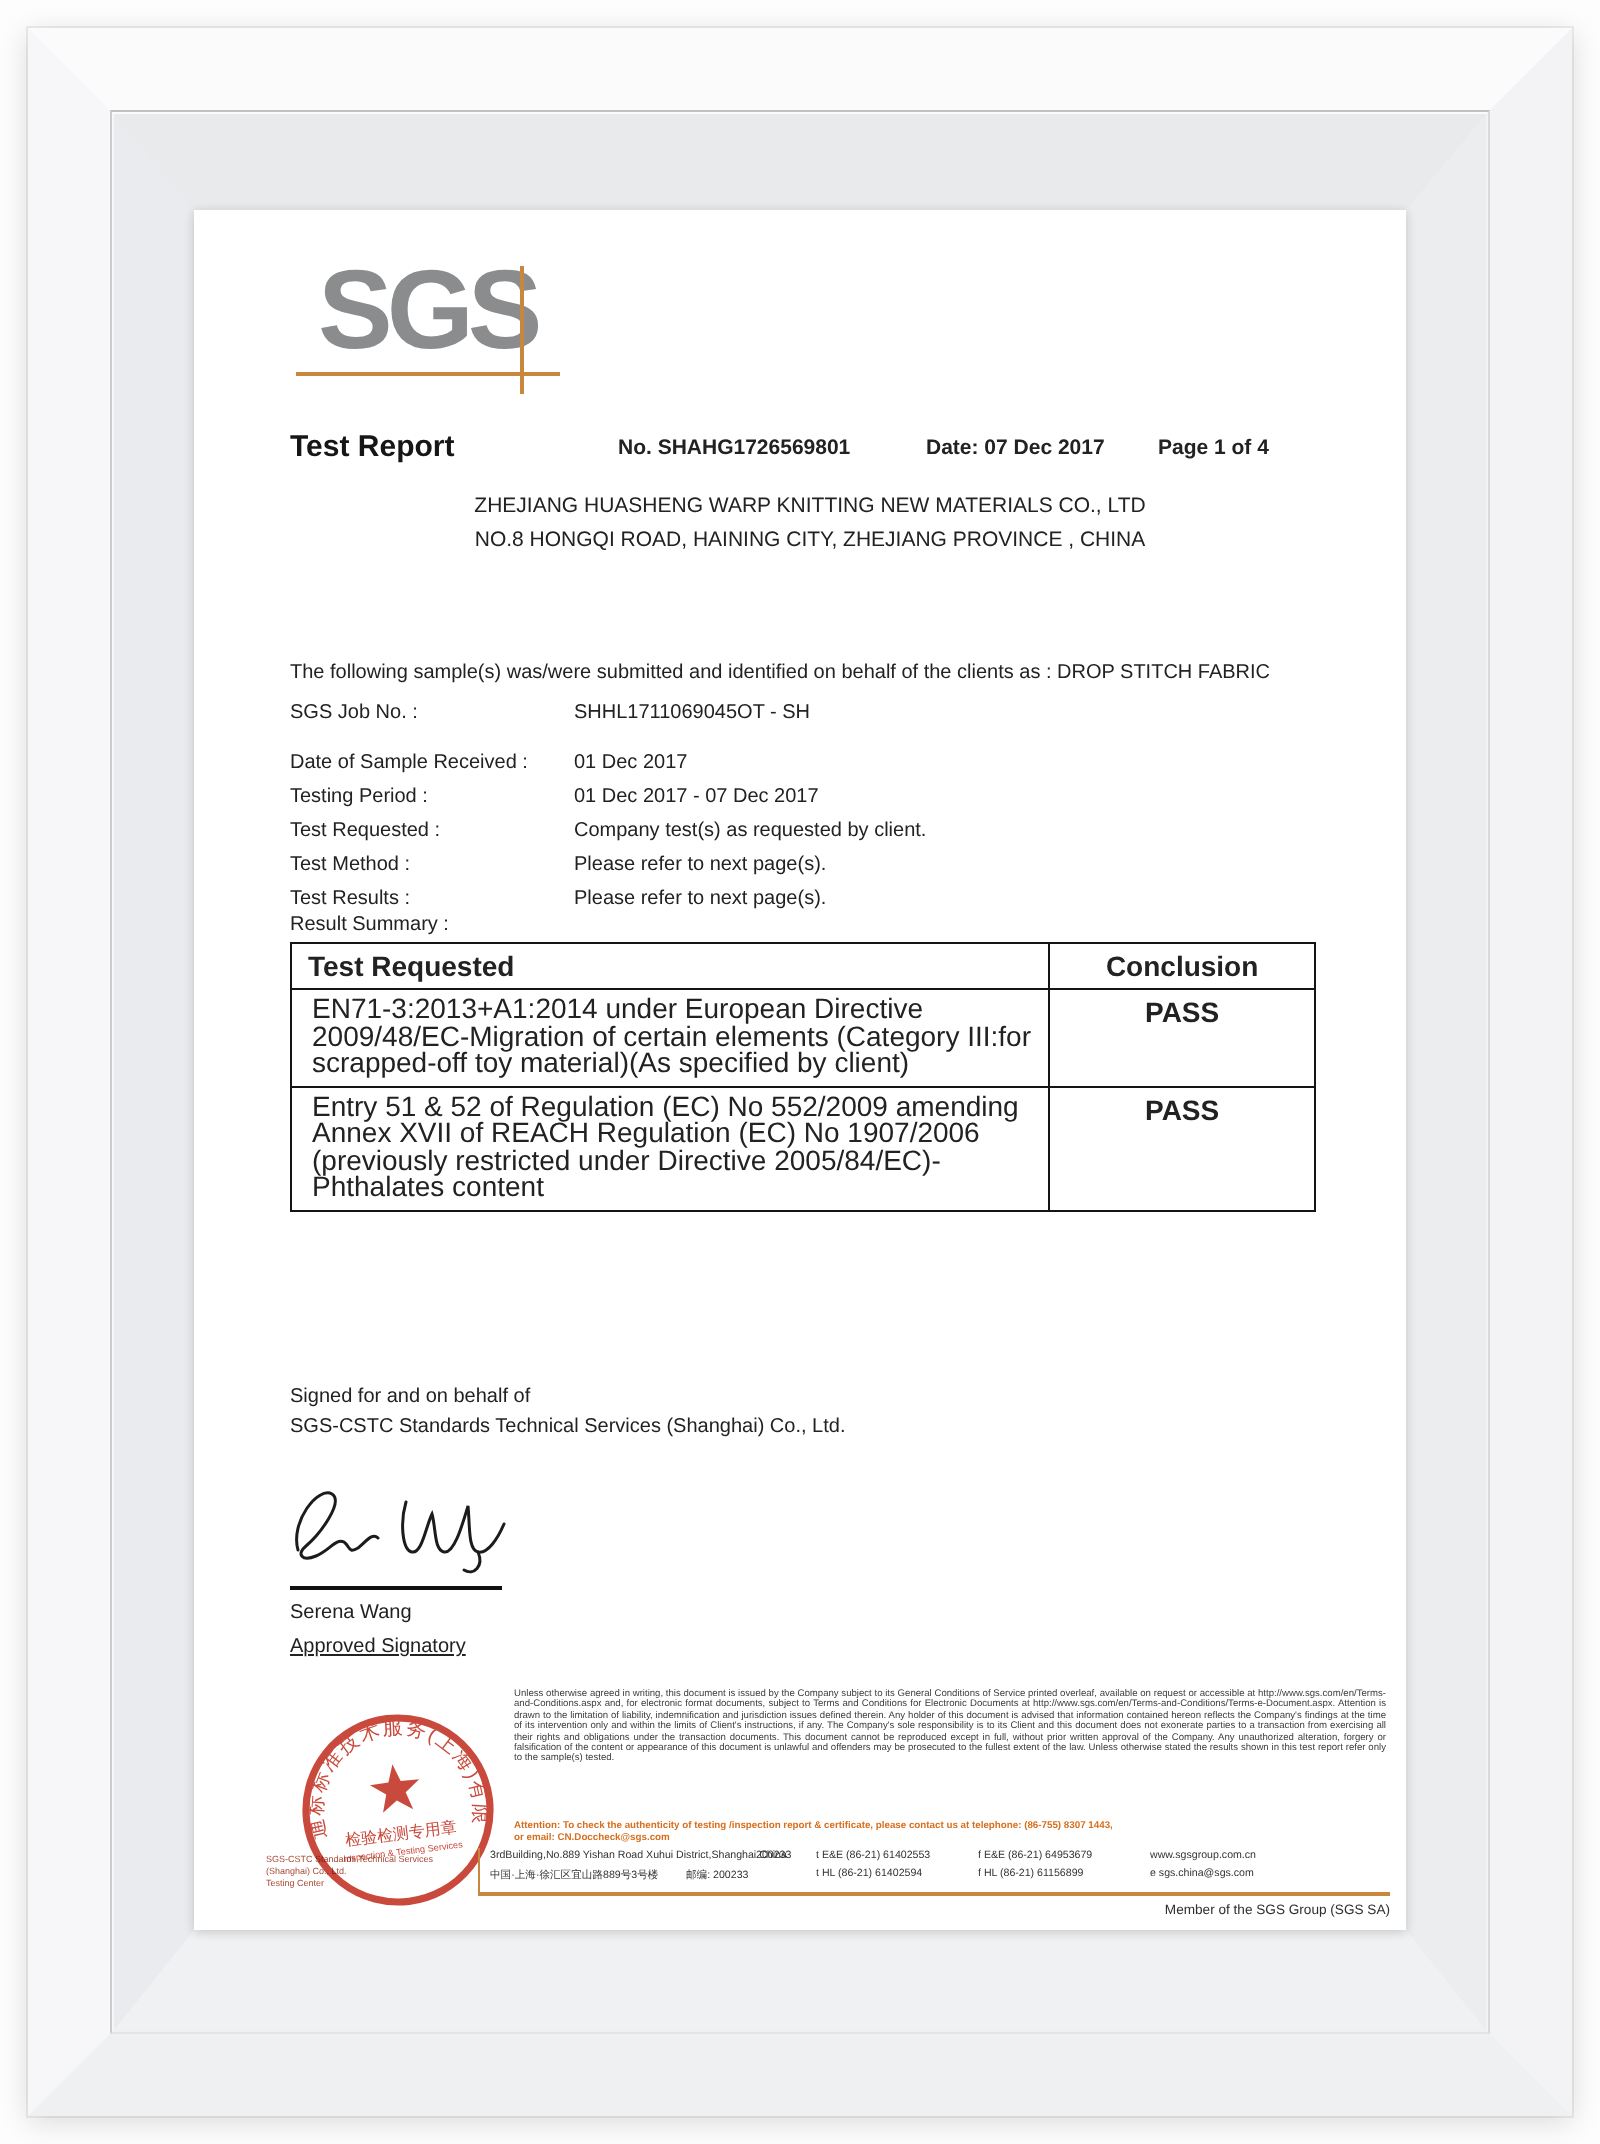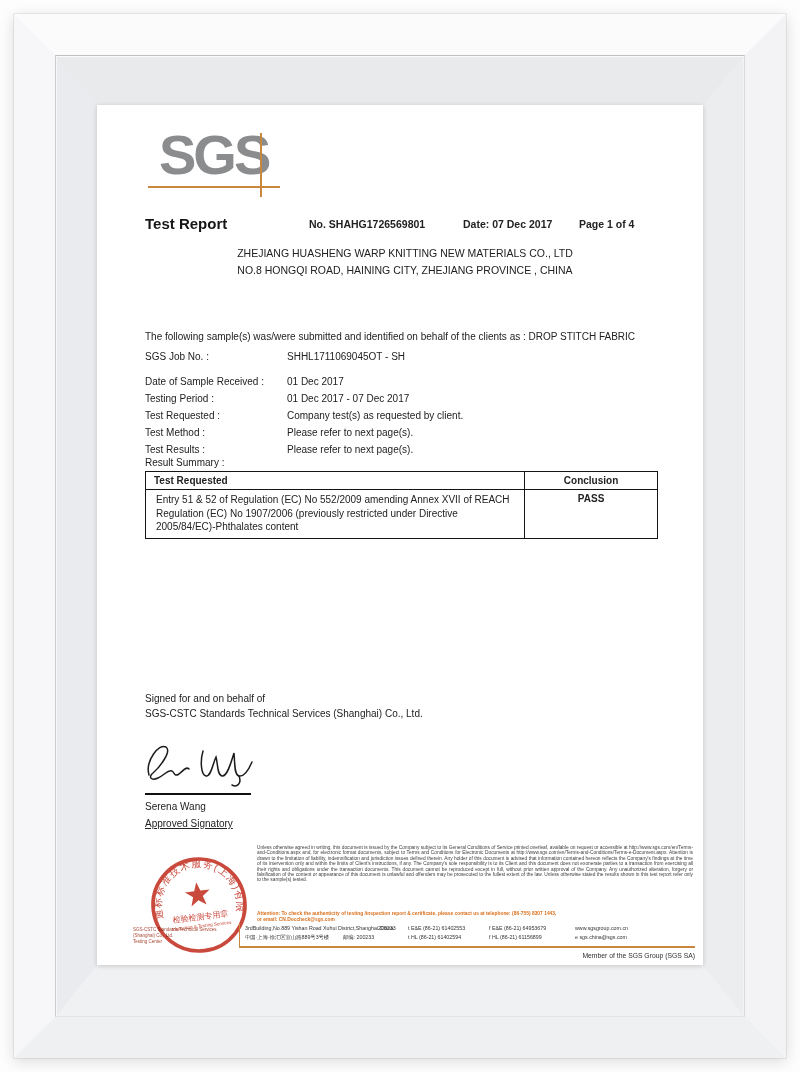--- a/index.html
+++ b/index.html
@@ -37,21 +37,21 @@
   .sample-line { left:48px; top:226px; font-size:10px; width:540px; }
 
   .frow { left:48px; font-size:10px; width:540px; }
   .frow .lbl { display:inline-block; width:142px; }
   .f0 { top:246px; } .f1 { top:271px; } .f2 { top:288px; }
   .f3 { top:305px; } .f4 { top:322px; } .f5 { top:339px; }
   .result-summary { left:48px; top:352px; font-size:10px; }
 
   
   .rtable { left:48px; top:366px; width:513px; border-collapse:collapse; }
-  .rtable th, .rtable td { border:1.5px solid #141414; font-size:10px; vertical-align:top;margin-top:48px; }
+  .rtable th, .rtable td { border:1.5px solid #141414; font-size:14px; vertical-align:top;margin-top:48px; }
   .rtable th { text-align:left; padding:3px 8px; font-weight:bold; }
   .rtable th.conc { text-align:center; }
   .rtable td.test { padding:3px 8px 4px 10px; line-height:13.5px; width:380px; }
   .rtable td.pass { text-align:center; padding-top:3px; width:133px; font-weight:600; }
 
   
   .signed1 { left:48px; top:588px; font-size:10px; }
   .signed2 { left:48px; top:603px; font-size:10px; }
   .sig-svg { left:44px; top:628px; }
   .sig-line { left:48px; top:688px; width:106px; height:2px; background:#111; }
@@ -124,20 +124,24 @@
         <span class="lbl">Test Results :</span><span>Please refer to next page(s).</span>
       </div>
 
       <div class="abs result-summary">Result Summary :</div>
 
       <table class="abs rtable">
         <tbody>
             <tr>
           <th>Test Requested</th>
           <th class="conc">Conclusion</th>
+        </tr>
+        <tr>
+          <td class="test">EN71-3:2013+A1:2014 under European Directive 2009/48/EC-Migration of certain elements (Category III:for scrapped-off toy material)(As specified by client)</td>
+          <td class="pass">PASS</td>
         </tr>
         <tr>
           <td class="test">Entry 51 &amp; 52 of Regulation (EC) No 552/2009 amending Annex XVII of REACH Regulation (EC) No 1907/2006 (previously restricted under Directive 2005/84/EC)-Phthalates content</td>
           <td class="pass">PASS</td>
         </tr>
       </tbody>
         </table>
 
       <div class="abs signed1">Signed for and on behalf of</div>
       <div class="abs signed2">SGS-CSTC Standards Technical Services (Shanghai) Co., Ltd.</div>

